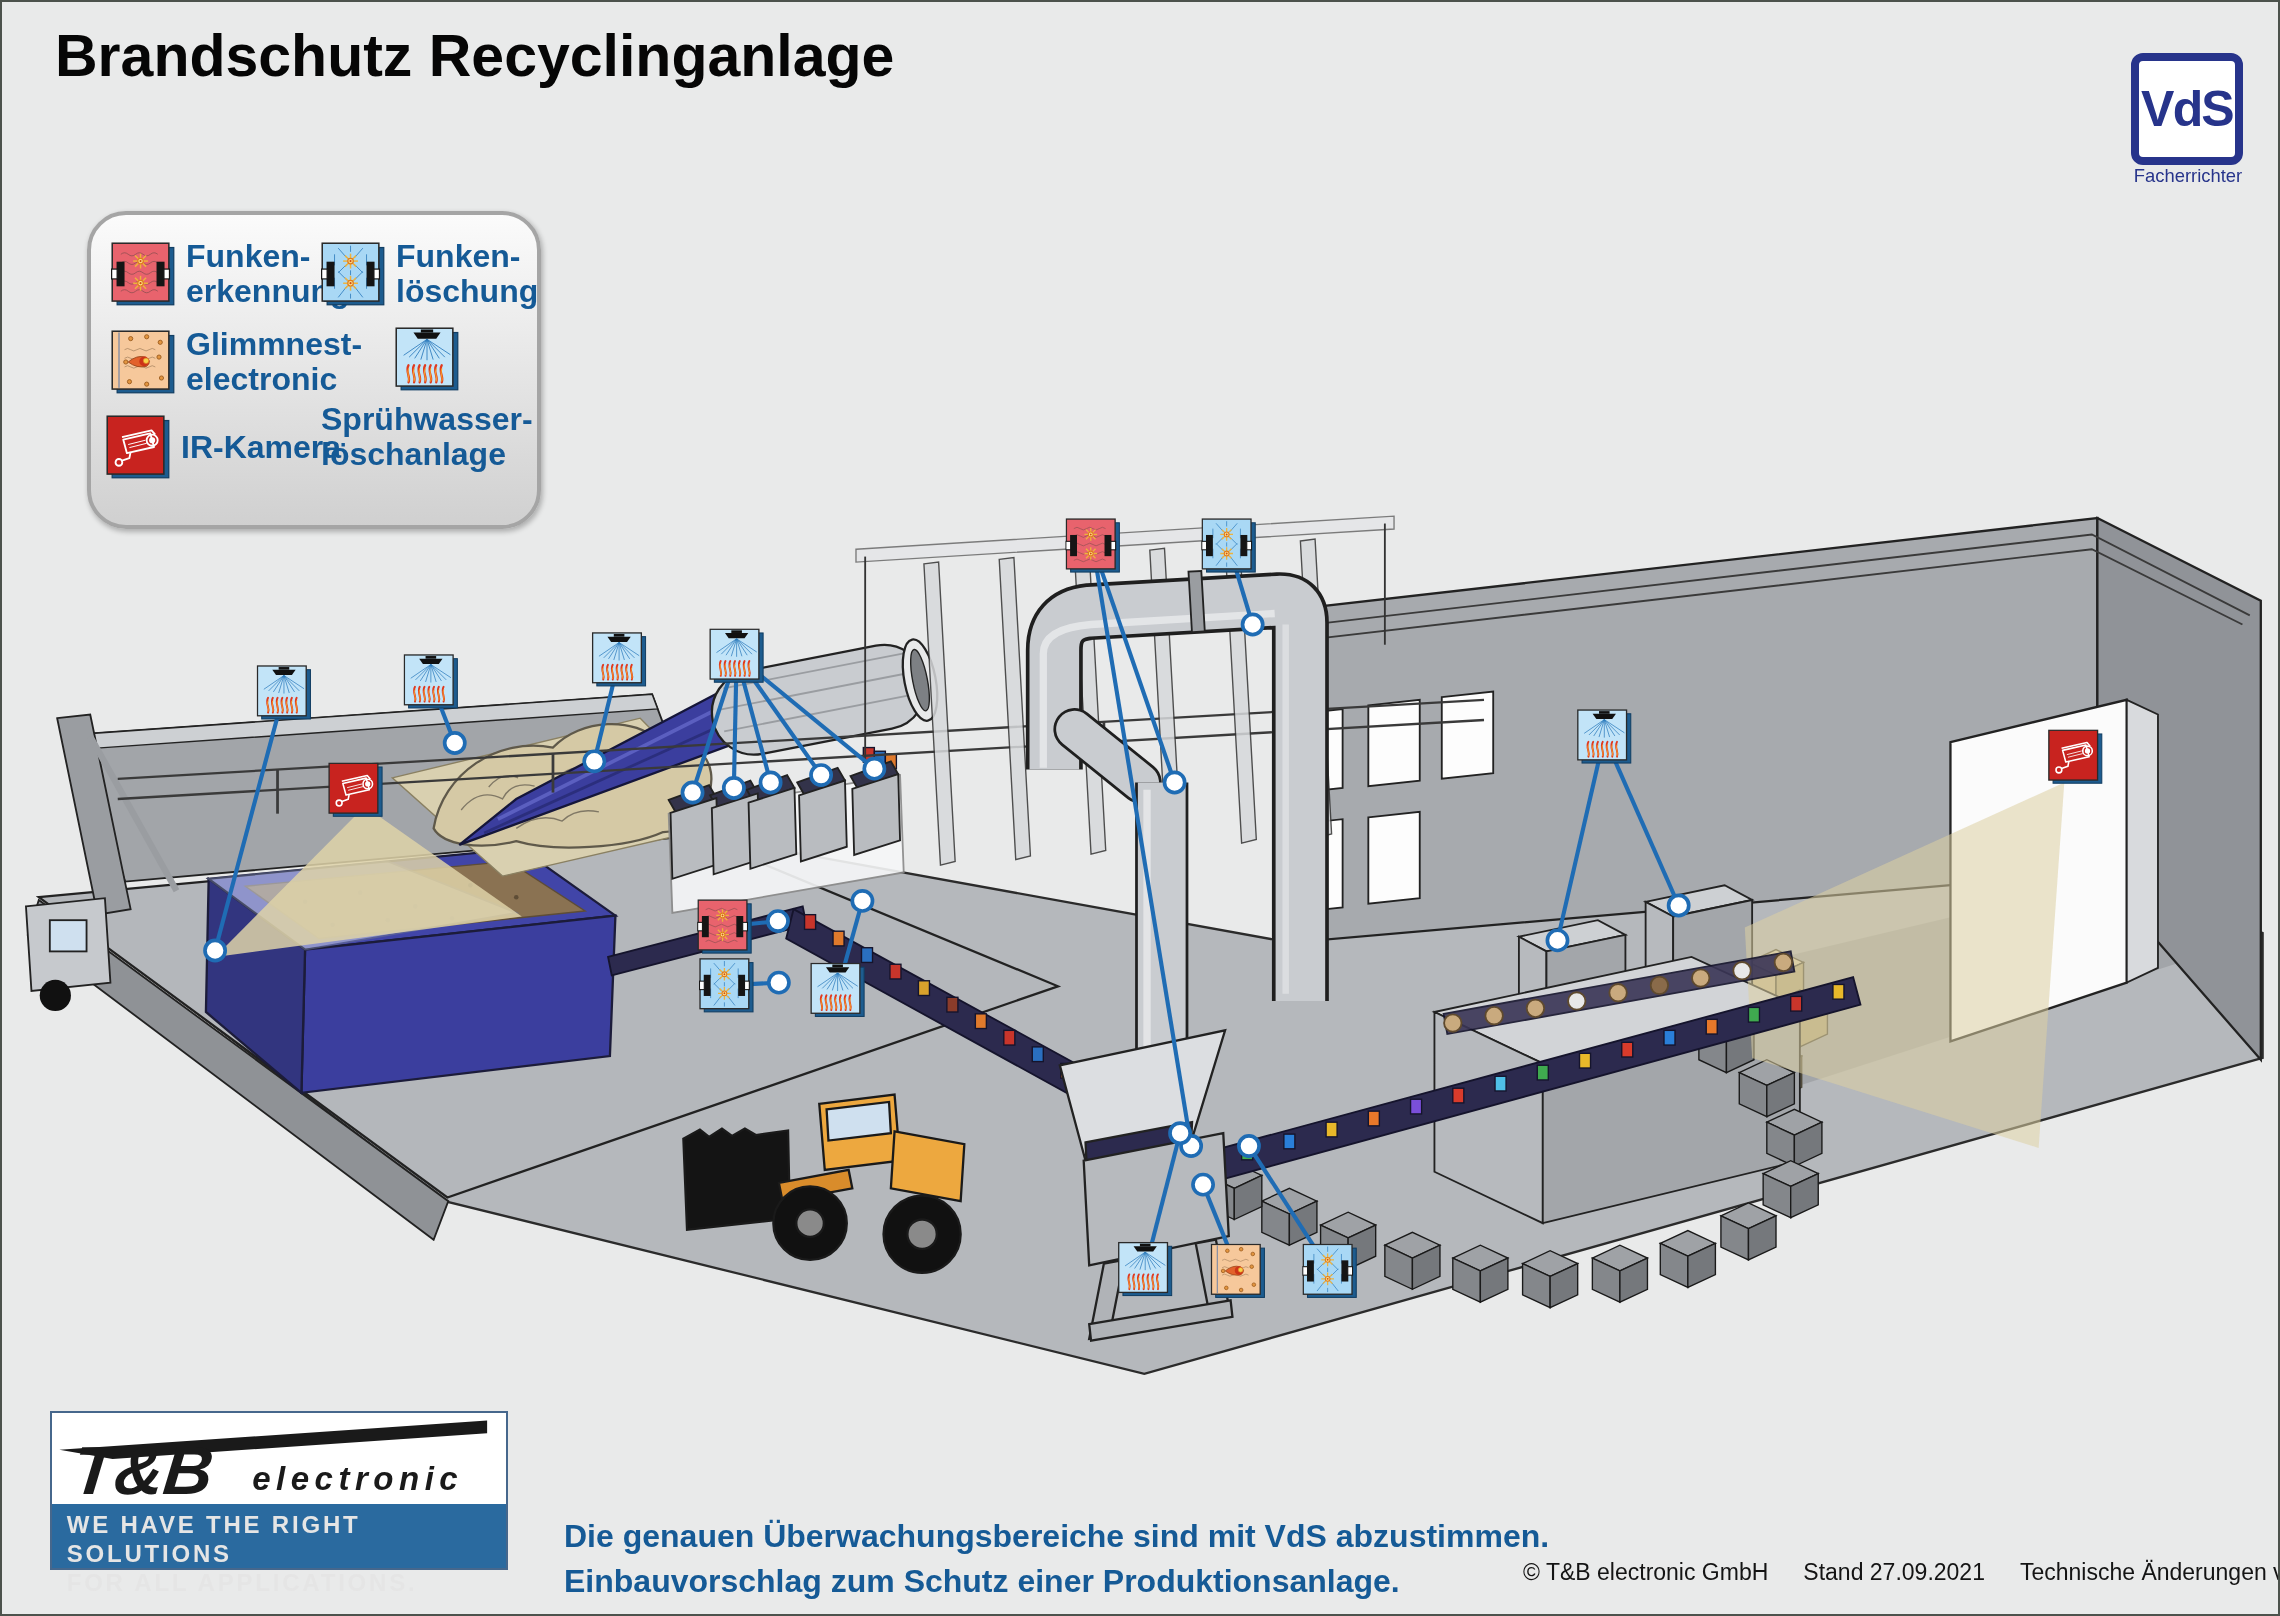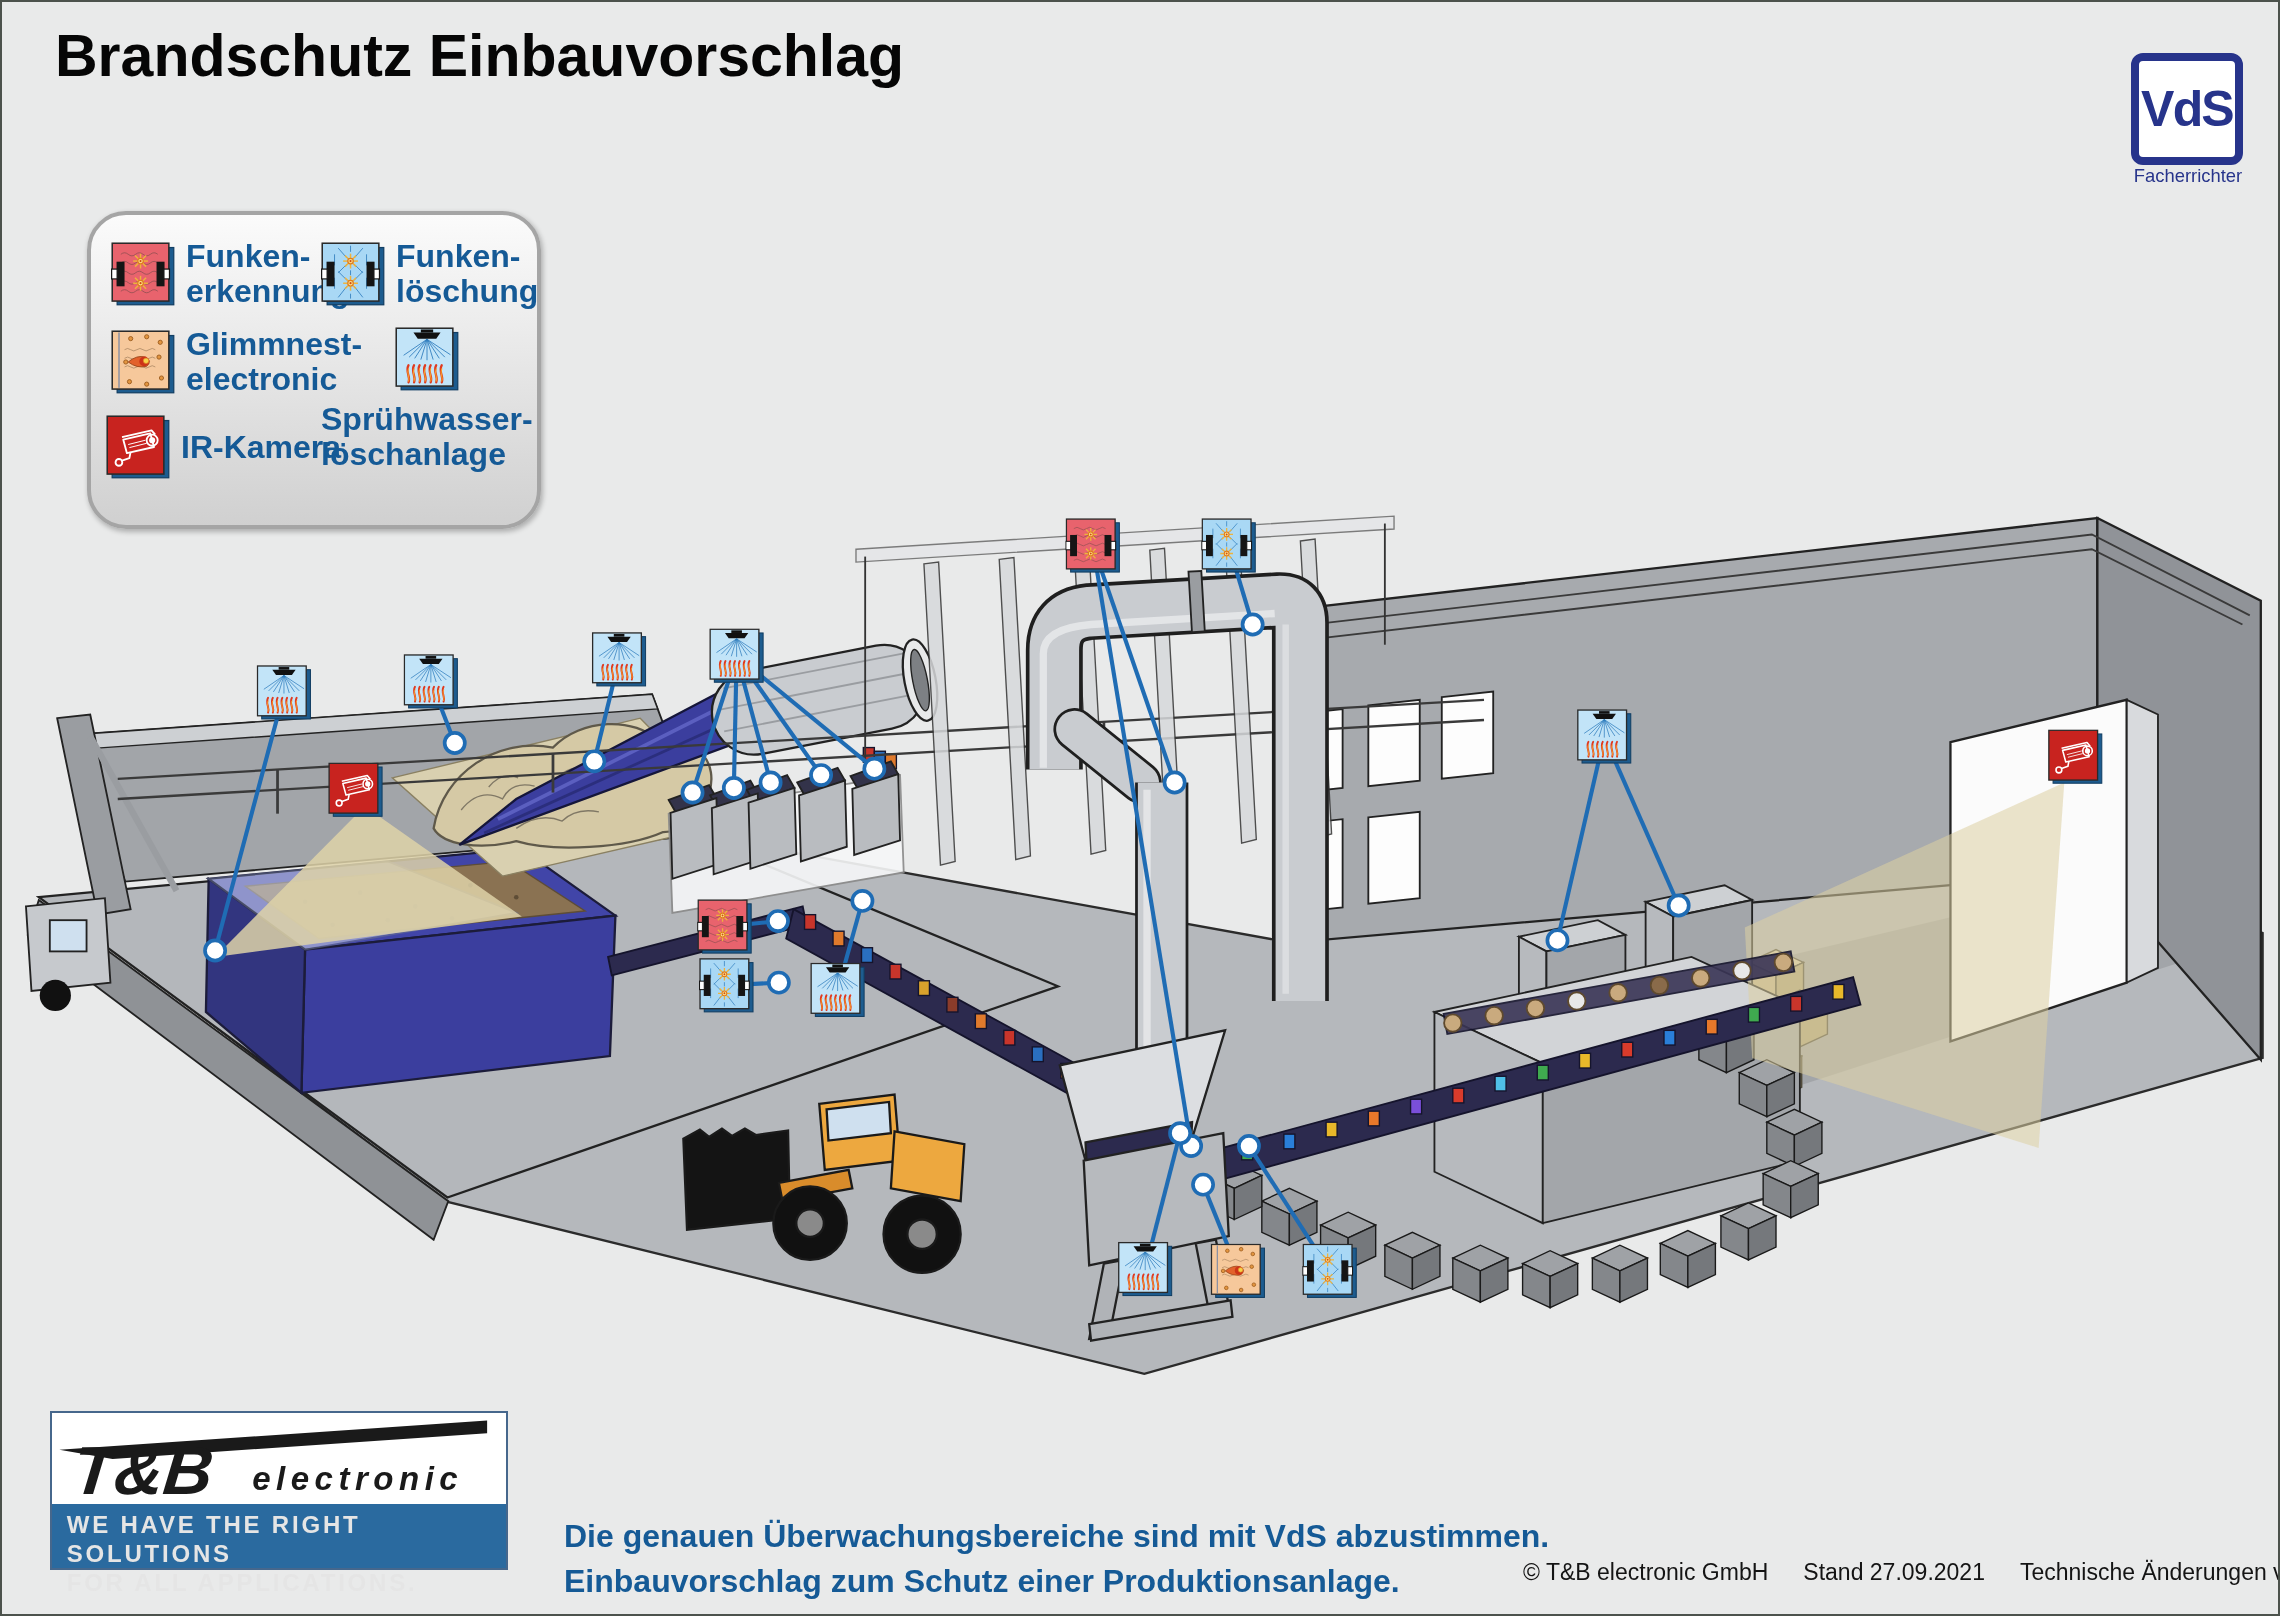--- a/index.html
+++ b/index.html
@@ -30,21 +30,21 @@
   .imprint{position:absolute;left:1521px;top:1557px;display:flex;gap:35px;font-size:23px;color:#141414;white-space:nowrap;}
   .diagram-svg{position:absolute;left:0;top:0;}
   .leader{stroke:#1f6cb4;stroke-width:4.5;fill:none;}
   .dot{fill:#ffffff;stroke:#1f6cb4;stroke-width:4;}
 </style>
 </head>
 <body>
 
 <div class="page">
 
-  <h1 class="page-title">Brandschutz Einbauvorschlag</h1>
+  <h1 class="page-title">Brandschutz Recyclinganlage</h1>
 
   <svg class="diagram-svg" width="2280" height="1616" viewBox="0 0 2483 1760">
     <defs>
       <g id="flame">
         <path d="M2 30 C6 20 -4 13 2 2" stroke="#e03a1f" stroke-width="3.6" fill="none" stroke-linecap="round"></path>
         <path d="M2 28 C5 21 -2 16 2 8" stroke="#f6a12b" stroke-width="1.8" fill="none" stroke-linecap="round"></path>
       </g>
       <g id="spark">
         <g stroke="#efb33c" stroke-width="2.4">
           <line x1="-12" y1="0" x2="12" y2="0"></line>

